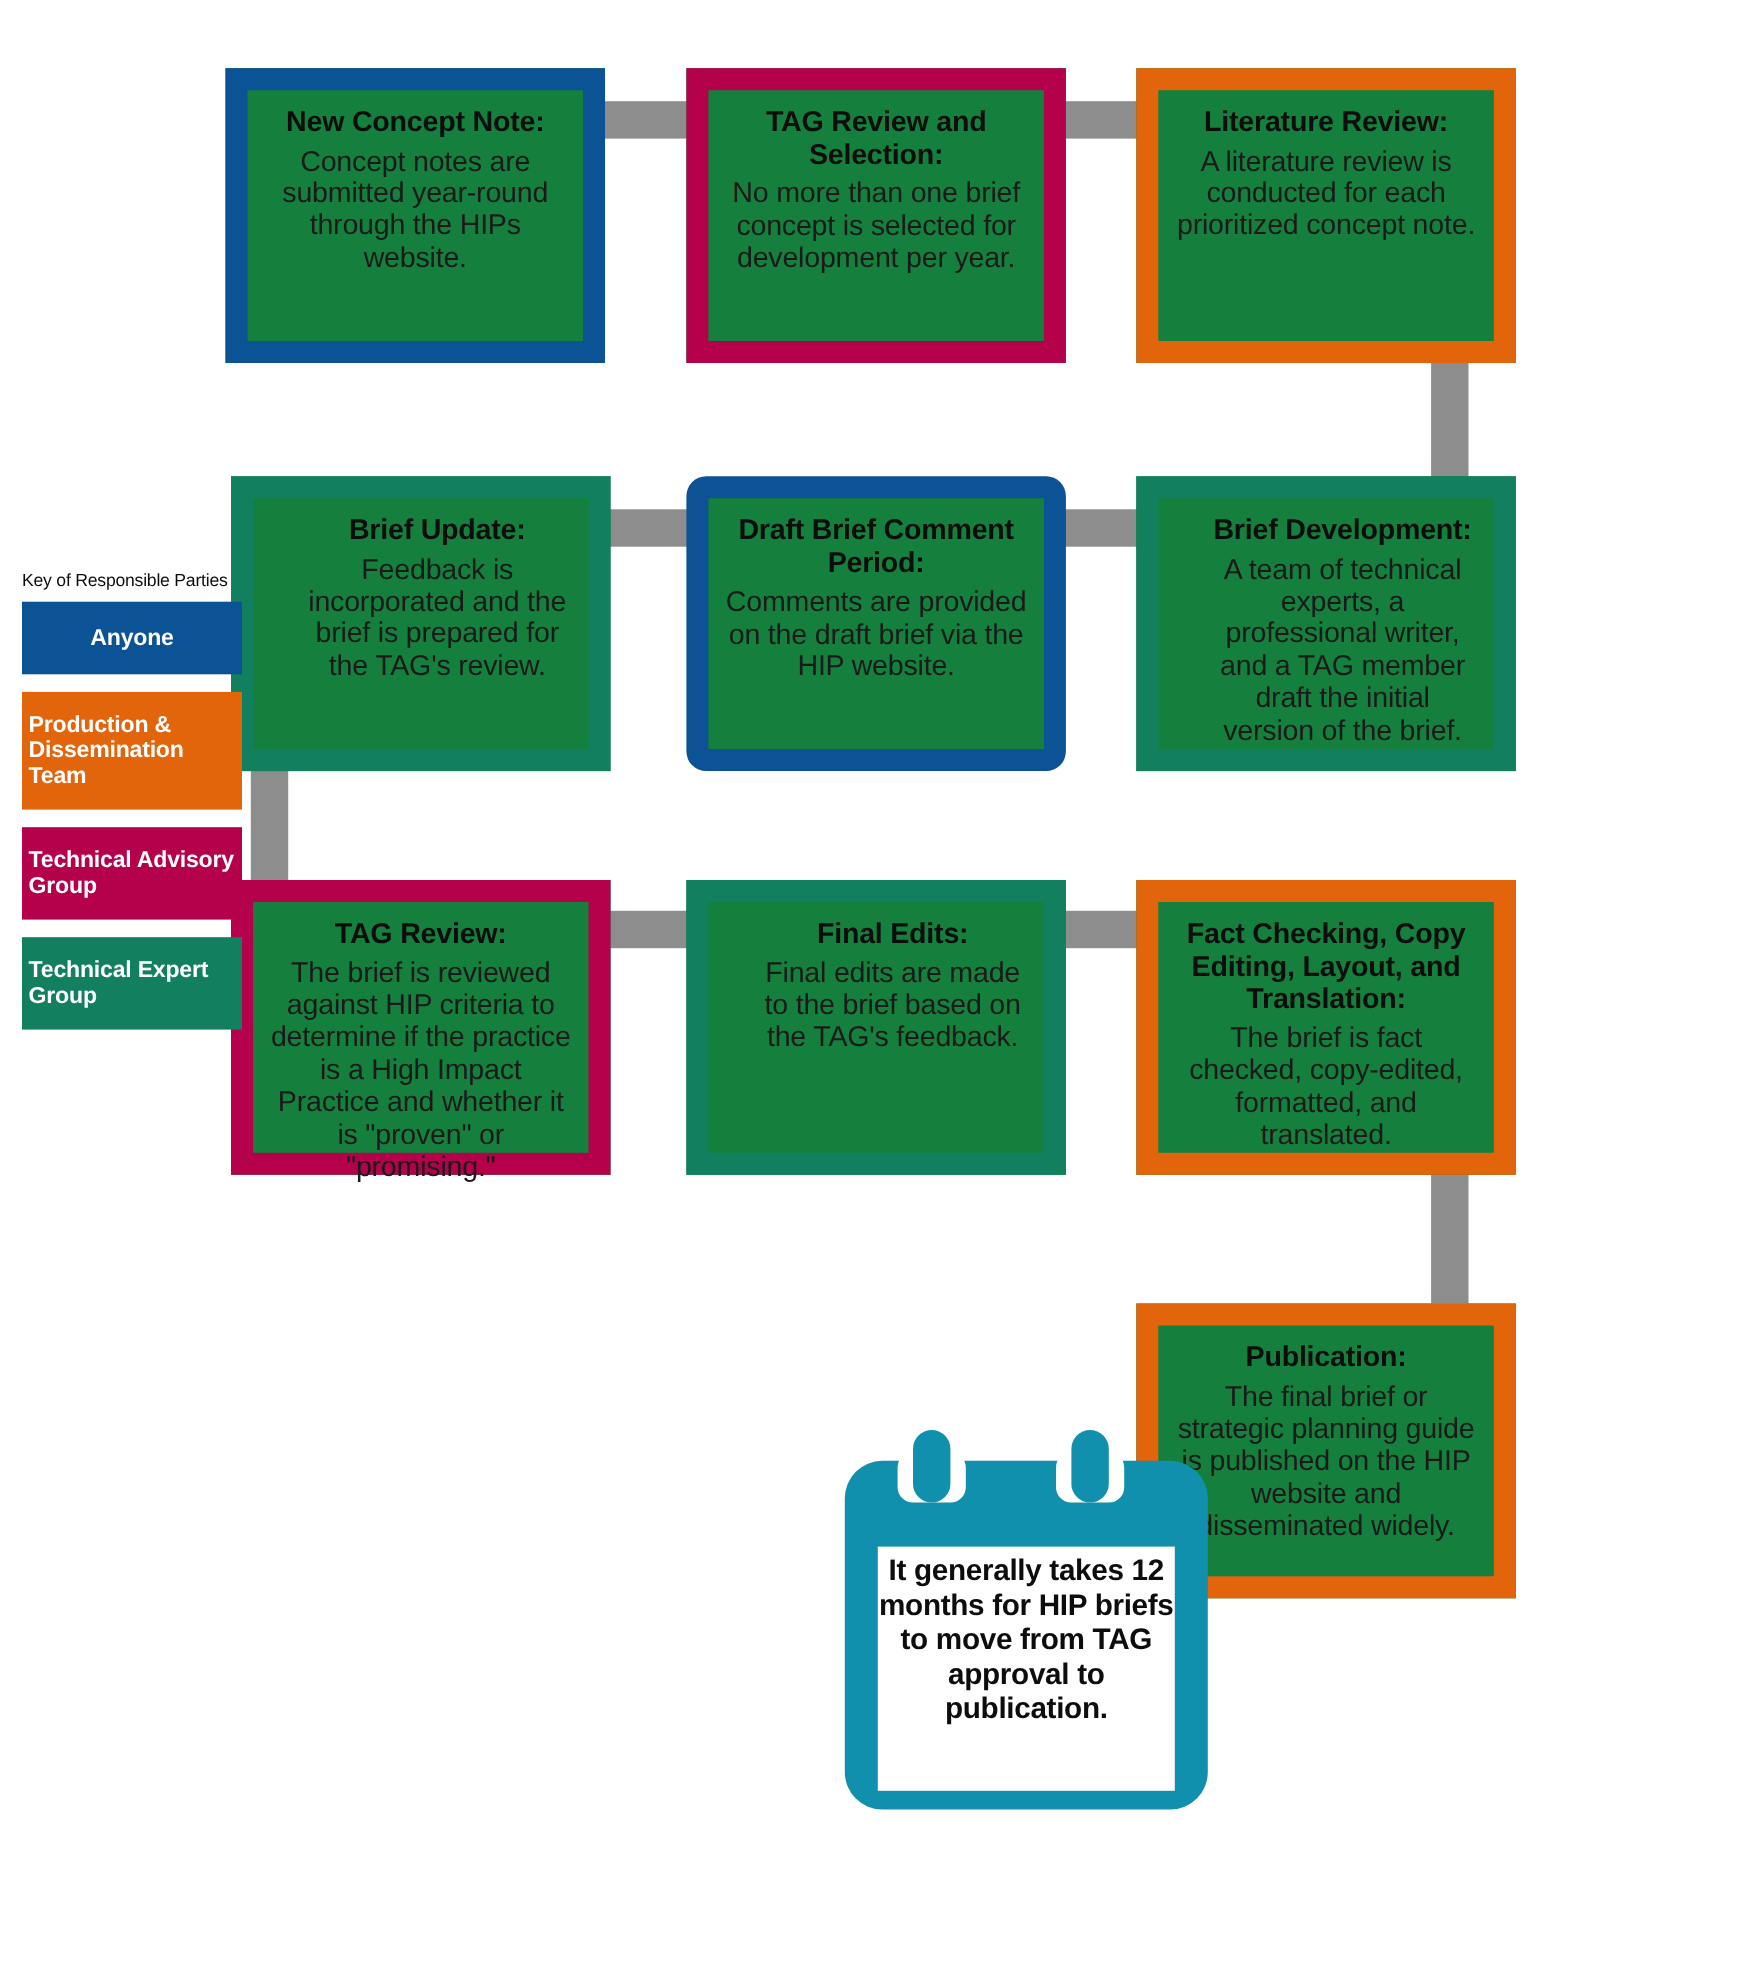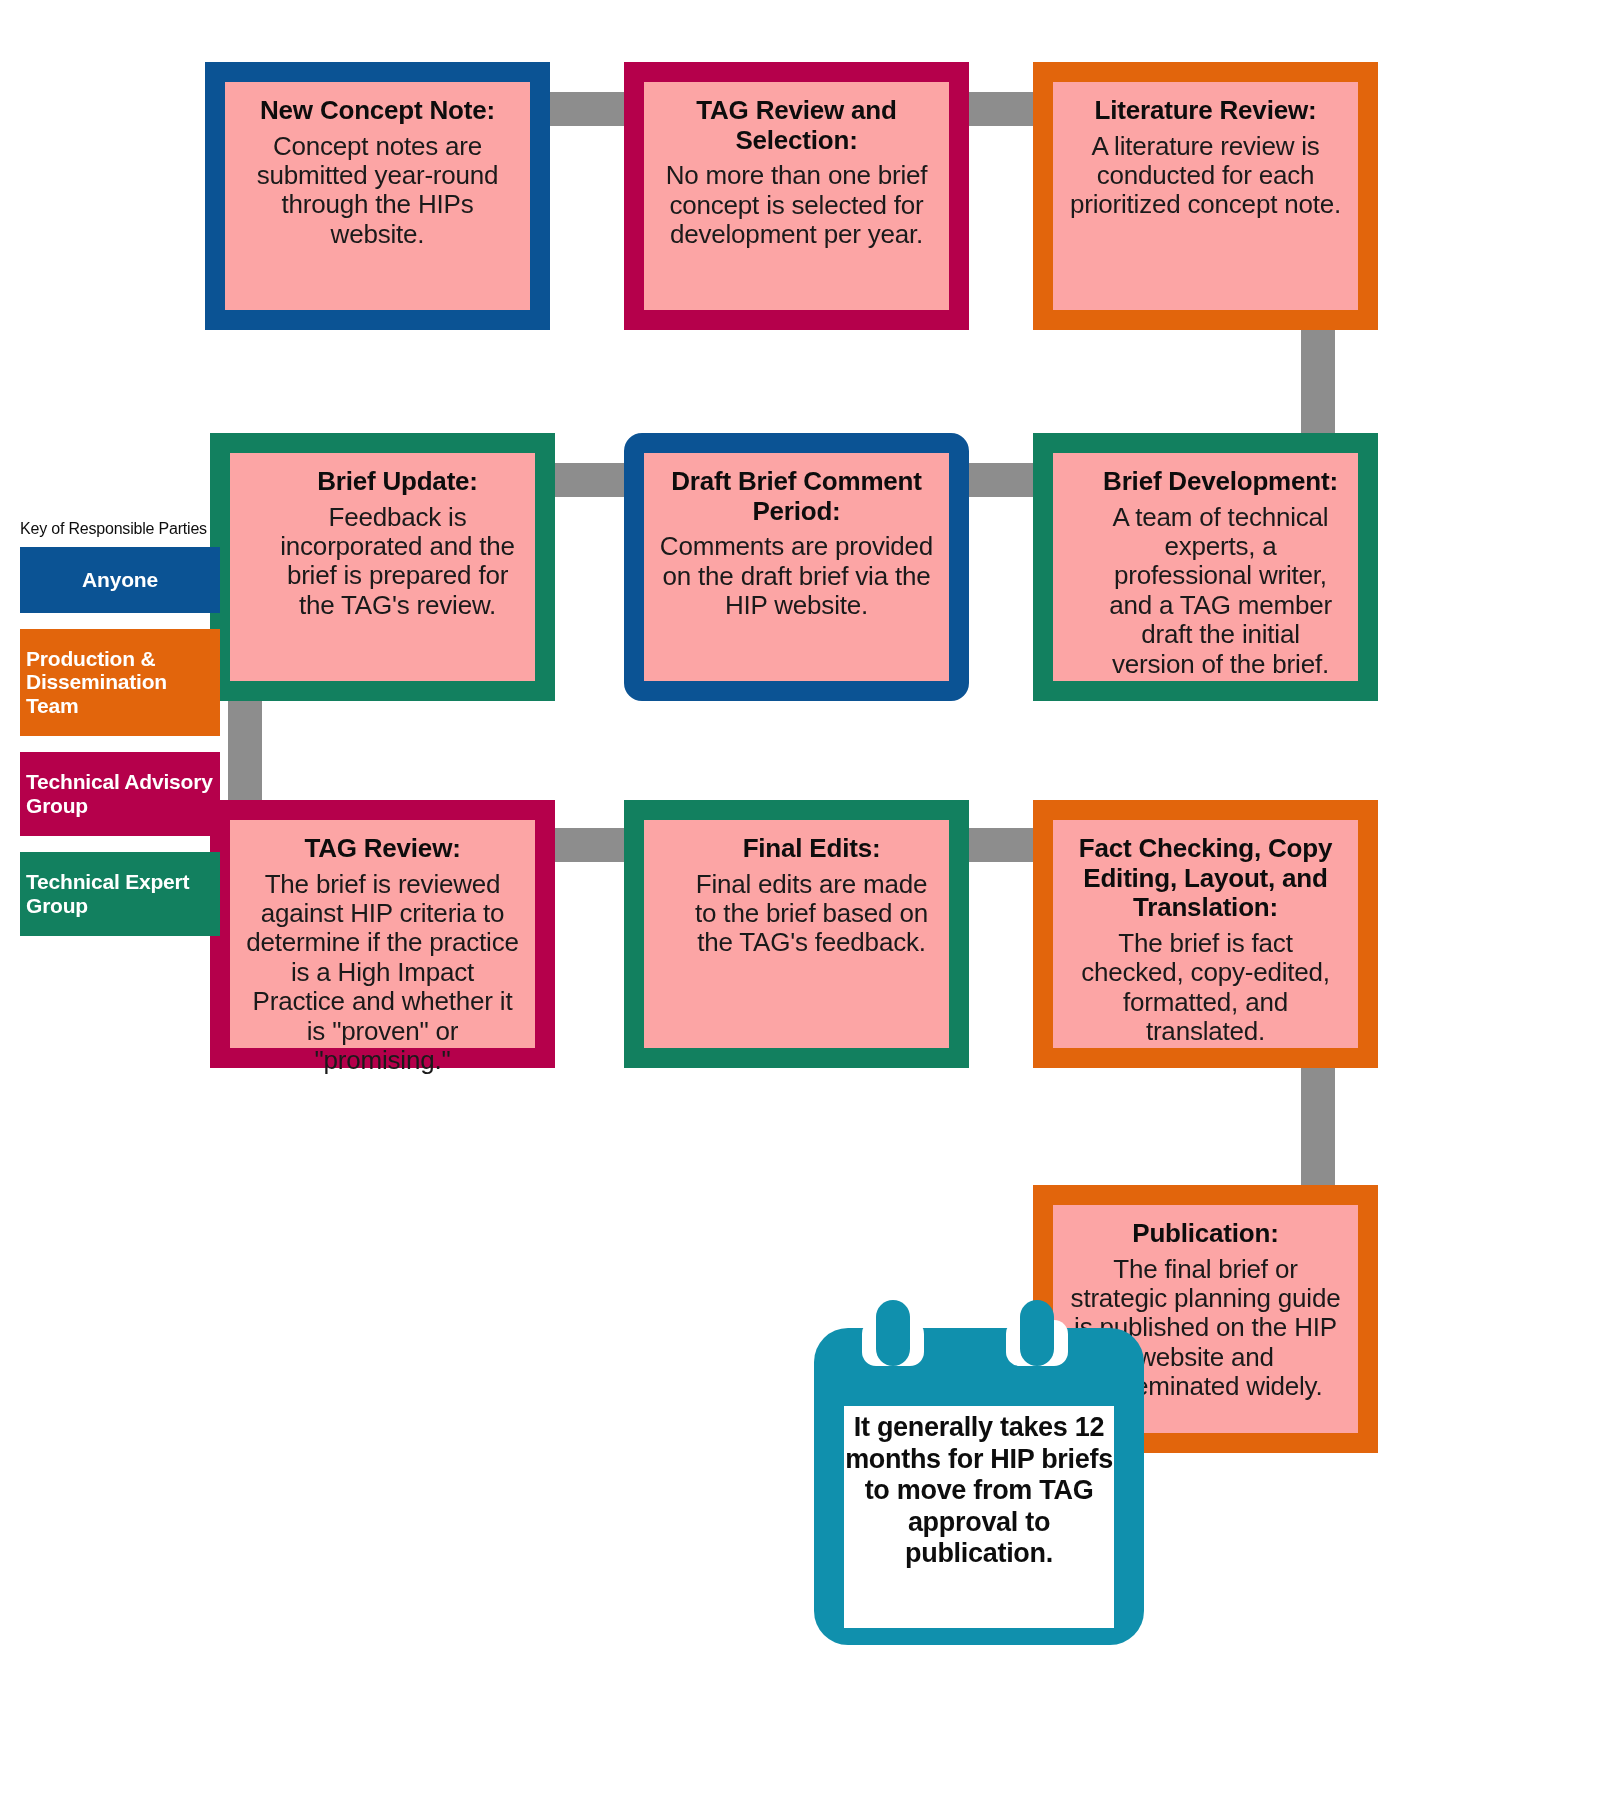--- a/index.html
+++ b/index.html
@@ -8,21 +8,21 @@
     width:1600px; height:1796px;
     background:#ffffff;
     font-family:"Liberation Sans", sans-serif;
     position:relative;
     overflow:hidden;
   }
 
   
   .node {
     position:absolute;
-    background:#fca5a5;
+    background:#15803d;
     border-style:solid;
     border-width:20px;
     display:flex;
     flex-direction:column;
     align-items:center;
     justify-content:flex-start;
     padding:14px 14px 10px 14px;
     z-index:5;
   }
   .node .title {
@@ -75,21 +75,20 @@
     justify-content:center;
     min-height:66px;
   }
 
   
   #calendar {
     position:absolute;
     left:768px; top:1300px;
     width:330px; height:345px;
     z-index:5;
-    margin-left:46px;
   }
   #calendar .cal-body {
     position:absolute;
     left:0; top:28px;
     width:330px; height:317px;
     background:#1090ad;
     border-radius:34px;
   }
   #calendar .cal-ring {
     position:absolute;

